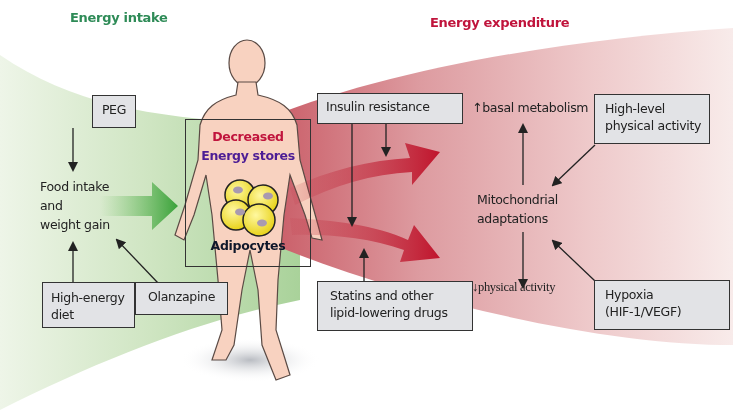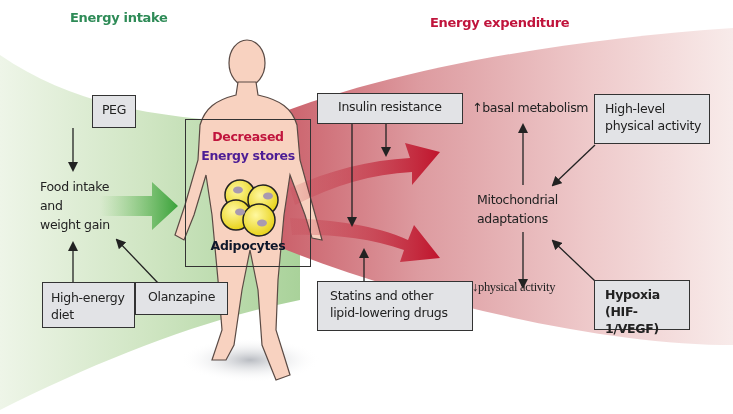--- a/index.html
+++ b/index.html
@@ -112,21 +112,21 @@
 
   <div class="box" style="left:135px; top:282px; width:93px; height:33px; line-height:27px; padding:0 0 0 12px;">
     <span>Olanzapine</span>
   </div>
 
   <div class="storebox" style="left:185px; top:119px; width:126px; height:148px;"></div>
   <div class="center-label" style="left:185px; top:129px; width:126px; color:#c0143c;">Decreased</div>
   <div class="center-label" style="left:185px; top:148px; width:126px; color:#4c1d95;">Energy stores</div>
   <div class="center-label" style="left:185px; top:238px; width:126px; color:#0f172a;">Adipocytes</div>
 
-  <div class="box" style="left:317px; top:93px; width:146px; height:31px; line-height:25px; padding:0 0 0 20px;">
+  <div class="box" style="left:317px; top:93px; width:146px; height:31px; line-height:25px; padding:0 0 0 8px;">
     <span>Insulin resistance</span>
   </div>
 
   <div class="box" style="left:317px; top:281px; width:156px; height:50px; padding:5px 0 0 12px;">
     <div>Statins and other</div>
     <div>lipid-lowering drugs</div>
   </div>
 
   <div class="label" style="left:472px; top:98px;">↑basal metabolism</div>
   <div class="label" style="left:472px; top:278px;font-family:Liberation Serif, serif;">↓physical activity</div>
@@ -134,18 +134,18 @@
   <div class="label" style="left:477px; top:190px;">
     <div>Mitochondrial</div>
     <div>adaptations</div>
   </div>
 
   <div class="box" style="left:594px; top:94px; width:116px; height:50px; padding:5px 0 0 10px;">
     <div>High-level</div>
     <div>physical activity</div>
   </div>
 
-  <div class="box" style="left:594px; top:280px; width:96px; height:50px; padding:5px 0 0 10px;font-weight:bold;">
+  <div class="box" style="left:594px; top:280px; width:136px; height:50px; padding:5px 0 0 10px;">
     <div>Hypoxia</div>
     <div>(HIF-1/VEGF)</div>
   </div>
 
 </div>
 
 </body></html>

